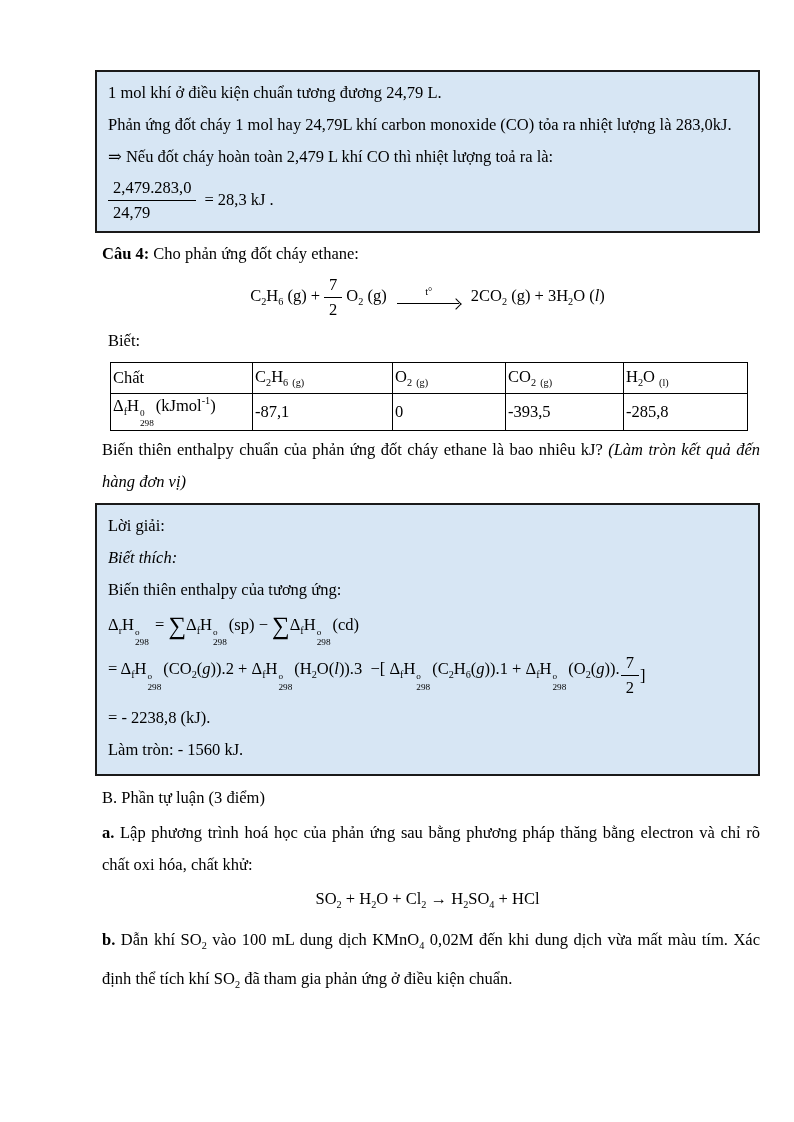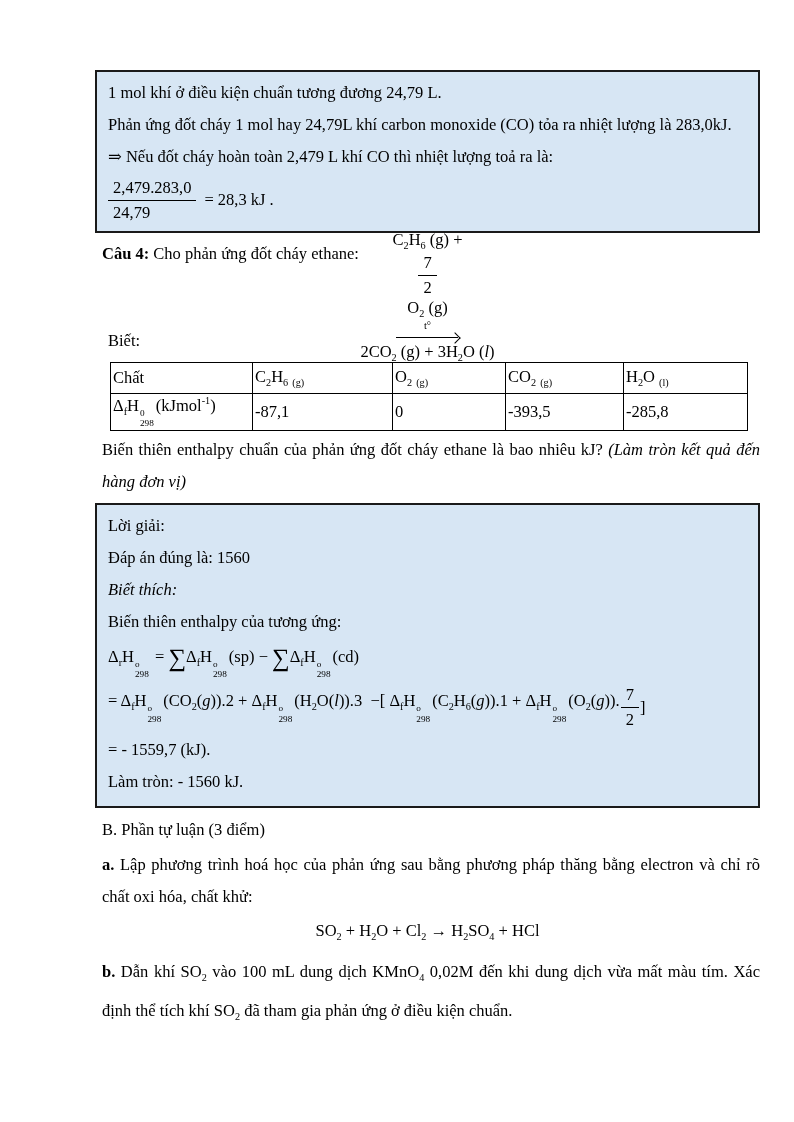--- a/index.html
+++ b/index.html
@@ -33,21 +33,21 @@
   .frac .fn { border-bottom: 1.3px solid #000; padding: 0 5px 2px 5px; }
   .frac .fd { padding: 2px 5px 0 5px; }
   .frac-res { margin-left: 8px; }
 
   .q-head { margin-top: 5px; margin-left: 7px; }
   .q-text { margin-left: 7px; text-align: justify; margin-top: 3px; }
   .biet { margin-left: 13px; }
 
   .eq-row {
     display: flex; align-items: center; justify-content: center;
-    line-height: 1.25; margin: 3px 0 2px 0; height: 50px; flex-direction: column;
+    line-height: 1.25; margin: 3px 0 2px 0; height: 50px;
   }
   .eq-row .frac { margin: 0 4px; }
 
   .rxn-arrow { display: inline-flex; flex-direction: column; align-items: center; margin: 0 10px; }
   .rxn-arrow .lbl { font-size: 10.5px; line-height: 1; margin-bottom: 1px; }
   .rxn-arrow .shaft { position: relative; width: 64px; height: 10px; }
   .rxn-arrow .shaft::before {
     content: ''; position: absolute; left: 0; right: 2px; top: 4.5px;
     height: 1.3px; background: #000;
   }
@@ -140,21 +140,20 @@
       <td class="cw3">-393,5</td>
       <td class="cw4">-285,8</td>
     </tr>
   </tbody>
     </table>
 
   <p class="q-text"><span>Biến thiên enthalpy chuẩn của phản ứng đốt cháy ethane là bao nhiêu kJ? </span><i>(Làm tròn kết quả đến hàng đơn vị)</i></p>
 
   <div class="bluebox sol-box">
     <p class="b">Lời giải:</p>
-    <p class="b">Đáp án đúng là: 1560</p>
     <p class="i">Biết thích:</p>
     <p>Biến thiên enthalpy của tương ứng:</p>
     <p class="formula">Δ<sub>r</sub>H<span class="ss">
           <span>o</span>
           <span>298</span>
         </span> = <span class="sum">∑</span>Δ<sub>f</sub>H<span class="ss">
           <span>o</span>
           <span>298</span>
         </span>(sp) − <span class="sum">∑</span>Δ<sub>f</sub>H<span class="ss">
           <span>o</span>
@@ -173,21 +172,21 @@
           </span>(C<sub>2</sub>H<sub>6</sub>(<i>g</i>)).1 + Δ<sub>f</sub>H<span class="ss">
             <span>o</span>
             <span>298</span>
           </span>(O<sub>2</sub>(<i>g</i>)).</span>
       <span class="frac">
         <span class="fn">7</span>
         <span class="fd">2</span>
       </span>
       <span>]</span>
     </div>
-    <p>= - 1559,7 (kJ).</p>
+    <p>= - 2238,8 (kJ).</p>
     <p>Làm tròn: - 1560 kJ.</p>
   </div>
 
   <p class="b sec-title">B. Phần tự luận (3 điểm)</p>
 
   <p class="q-text"><b>a.</b><span> Lập phương trình hoá học của phản ứng sau bằng phương pháp thăng bằng electron và chỉ rõ chất oxi hóa, chất khử:</span></p>
 
   <p class="center-eq">SO<sub>2</sub> + H<sub>2</sub>O + Cl<sub>2</sub> → H<sub>2</sub>SO<sub>4</sub> + HCl</p>
 
   <p class="q-text"><b>b.</b><span> Dẫn khí SO<sub>2</sub> vào 100 mL dung dịch KMnO<sub>4</sub> 0,02M đến khi dung dịch vừa mất màu tím. Xác định thể tích khí SO<sub>2</sub> đã tham gia phản ứng ở điều kiện chuẩn.</span></p>

